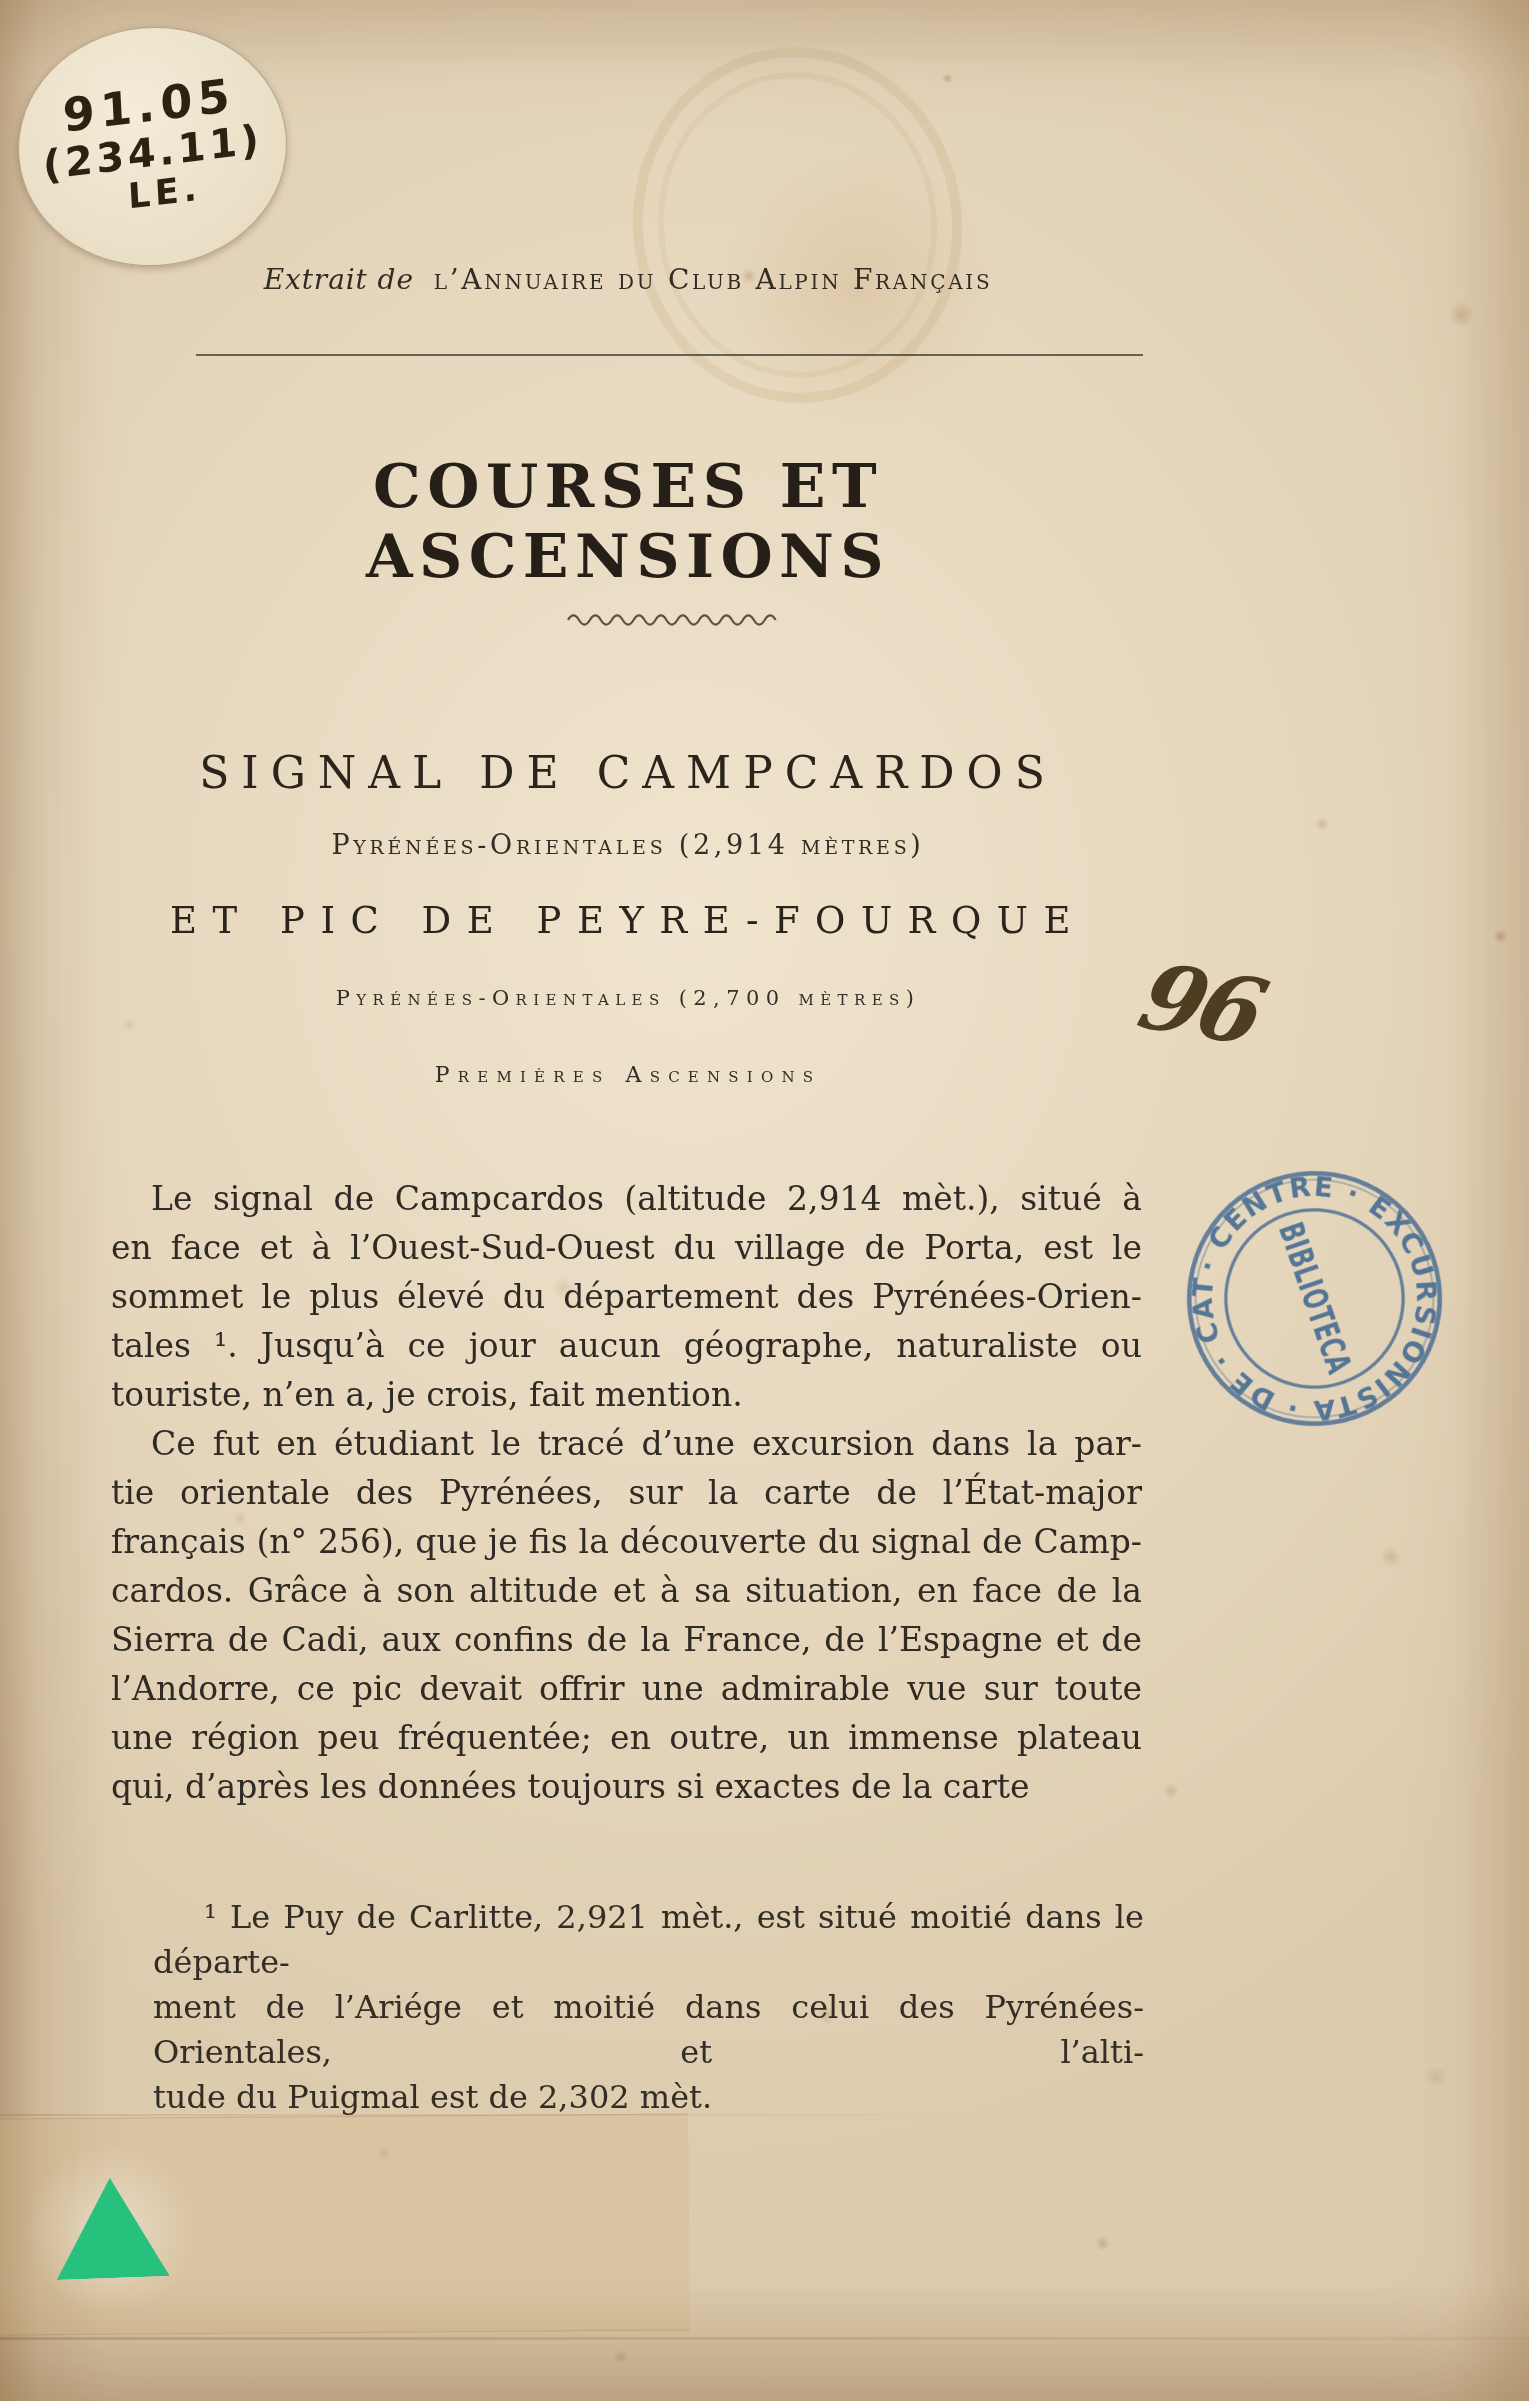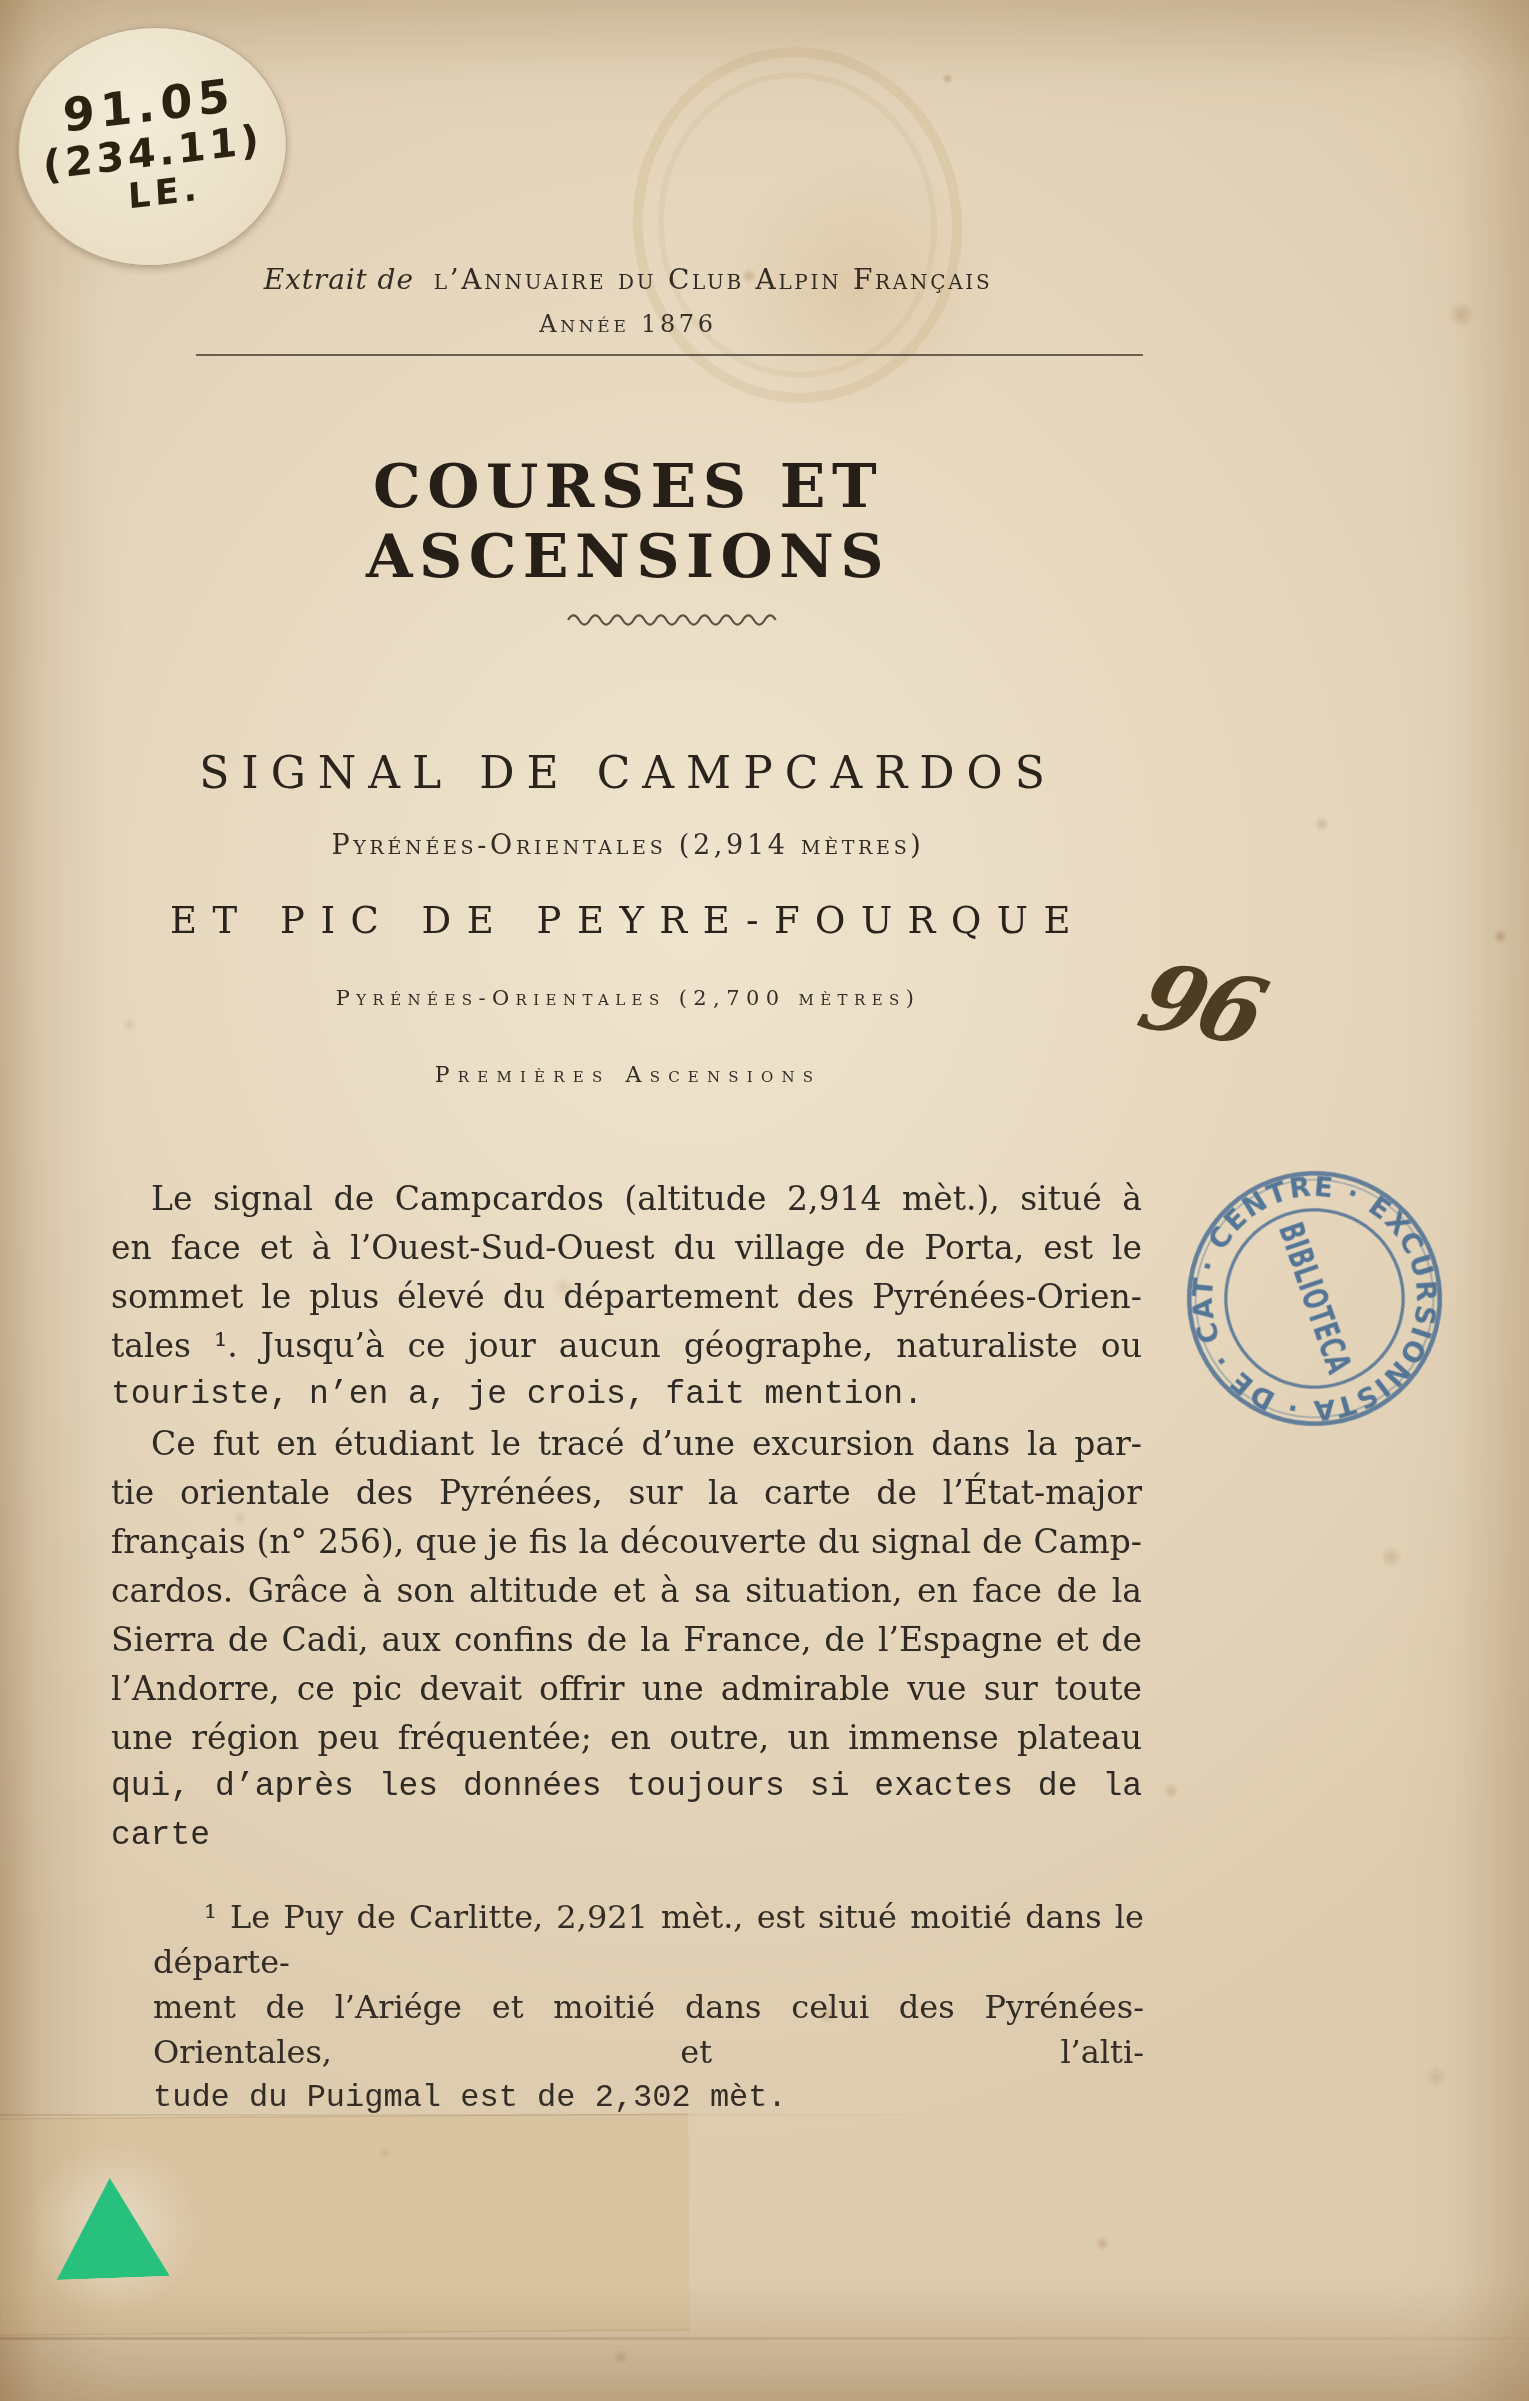--- a/index.html
+++ b/index.html
@@ -92,21 +92,21 @@
     font-size:91px;color:#3e2d10;transform:rotate(9deg) skewX(-8deg);
     opacity:.9;letter-spacing:-5.5px;
   }
   
   .bodytext{
     position:absolute;left:111px;top:1174px;width:1031px;
     font-size:33px;line-height:49px;color:var(--ink,#2f2a24);
   }
   .jline{text-align:justify;text-align-last:justify;}
   .jline.first{text-indent:40px;}
-  .jline.last{text-align-last:left;font-family:Liberation Mono, monospace;}
+  .jline.last{text-align-last:left;}
   .footnote{
     position:absolute;left:153px;top:1895px;width:991px;
     font-size:32px;line-height:45px;color:#332d26;
   }
   .footnote .jline.first{text-indent:51px;}
   
   .stamp{
     position:absolute;left:1181px;top:1165px;width:267px;height:267px;
     opacity:.82;filter:blur(0.4px);
     transform:rotate(14deg);
@@ -163,21 +163,20 @@
   <div class="label-oval">
     <div class="hand l1">91.05</div>
     <div class="hand l2">(234.11)</div>
     <div class="hand l3">LE.</div>
   </div>
 
   <div class="colcenter extrait-line">
     <span class="it">Extrait de</span>
     <span class="sc">l’Annuaire du Club Alpin Français</span>
   </div>
-  <div class="colcenter annee-line">Année 1876</div>
   <div class="head-rule"></div>
 
   <div class="colcenter main-title">COURSES ET ASCENSIONS</div>
 
   <svg class="squiggle" width="219" height="16.4" viewBox="0 0 240 18">
     <path d="M2,11 q6,-10 12,0 t12,0 t12,0 t12,0 t12,0 t12,0 t12,0 t12,0 t12,0 t12,0 t12,0 t12,0 t12,0 t12,0 t12,0 t12,0 t12,0 t12,0 t12,0" fill="none" stroke="#45392c" stroke-width="2.4"></path>
   </svg>
 
   <div class="colcenter signal-title">SIGNAL DE CAMPCARDOS</div>
   <div class="colcenter signal-sub">Pyrénées-Orientales (2,914 mètres)</div>

